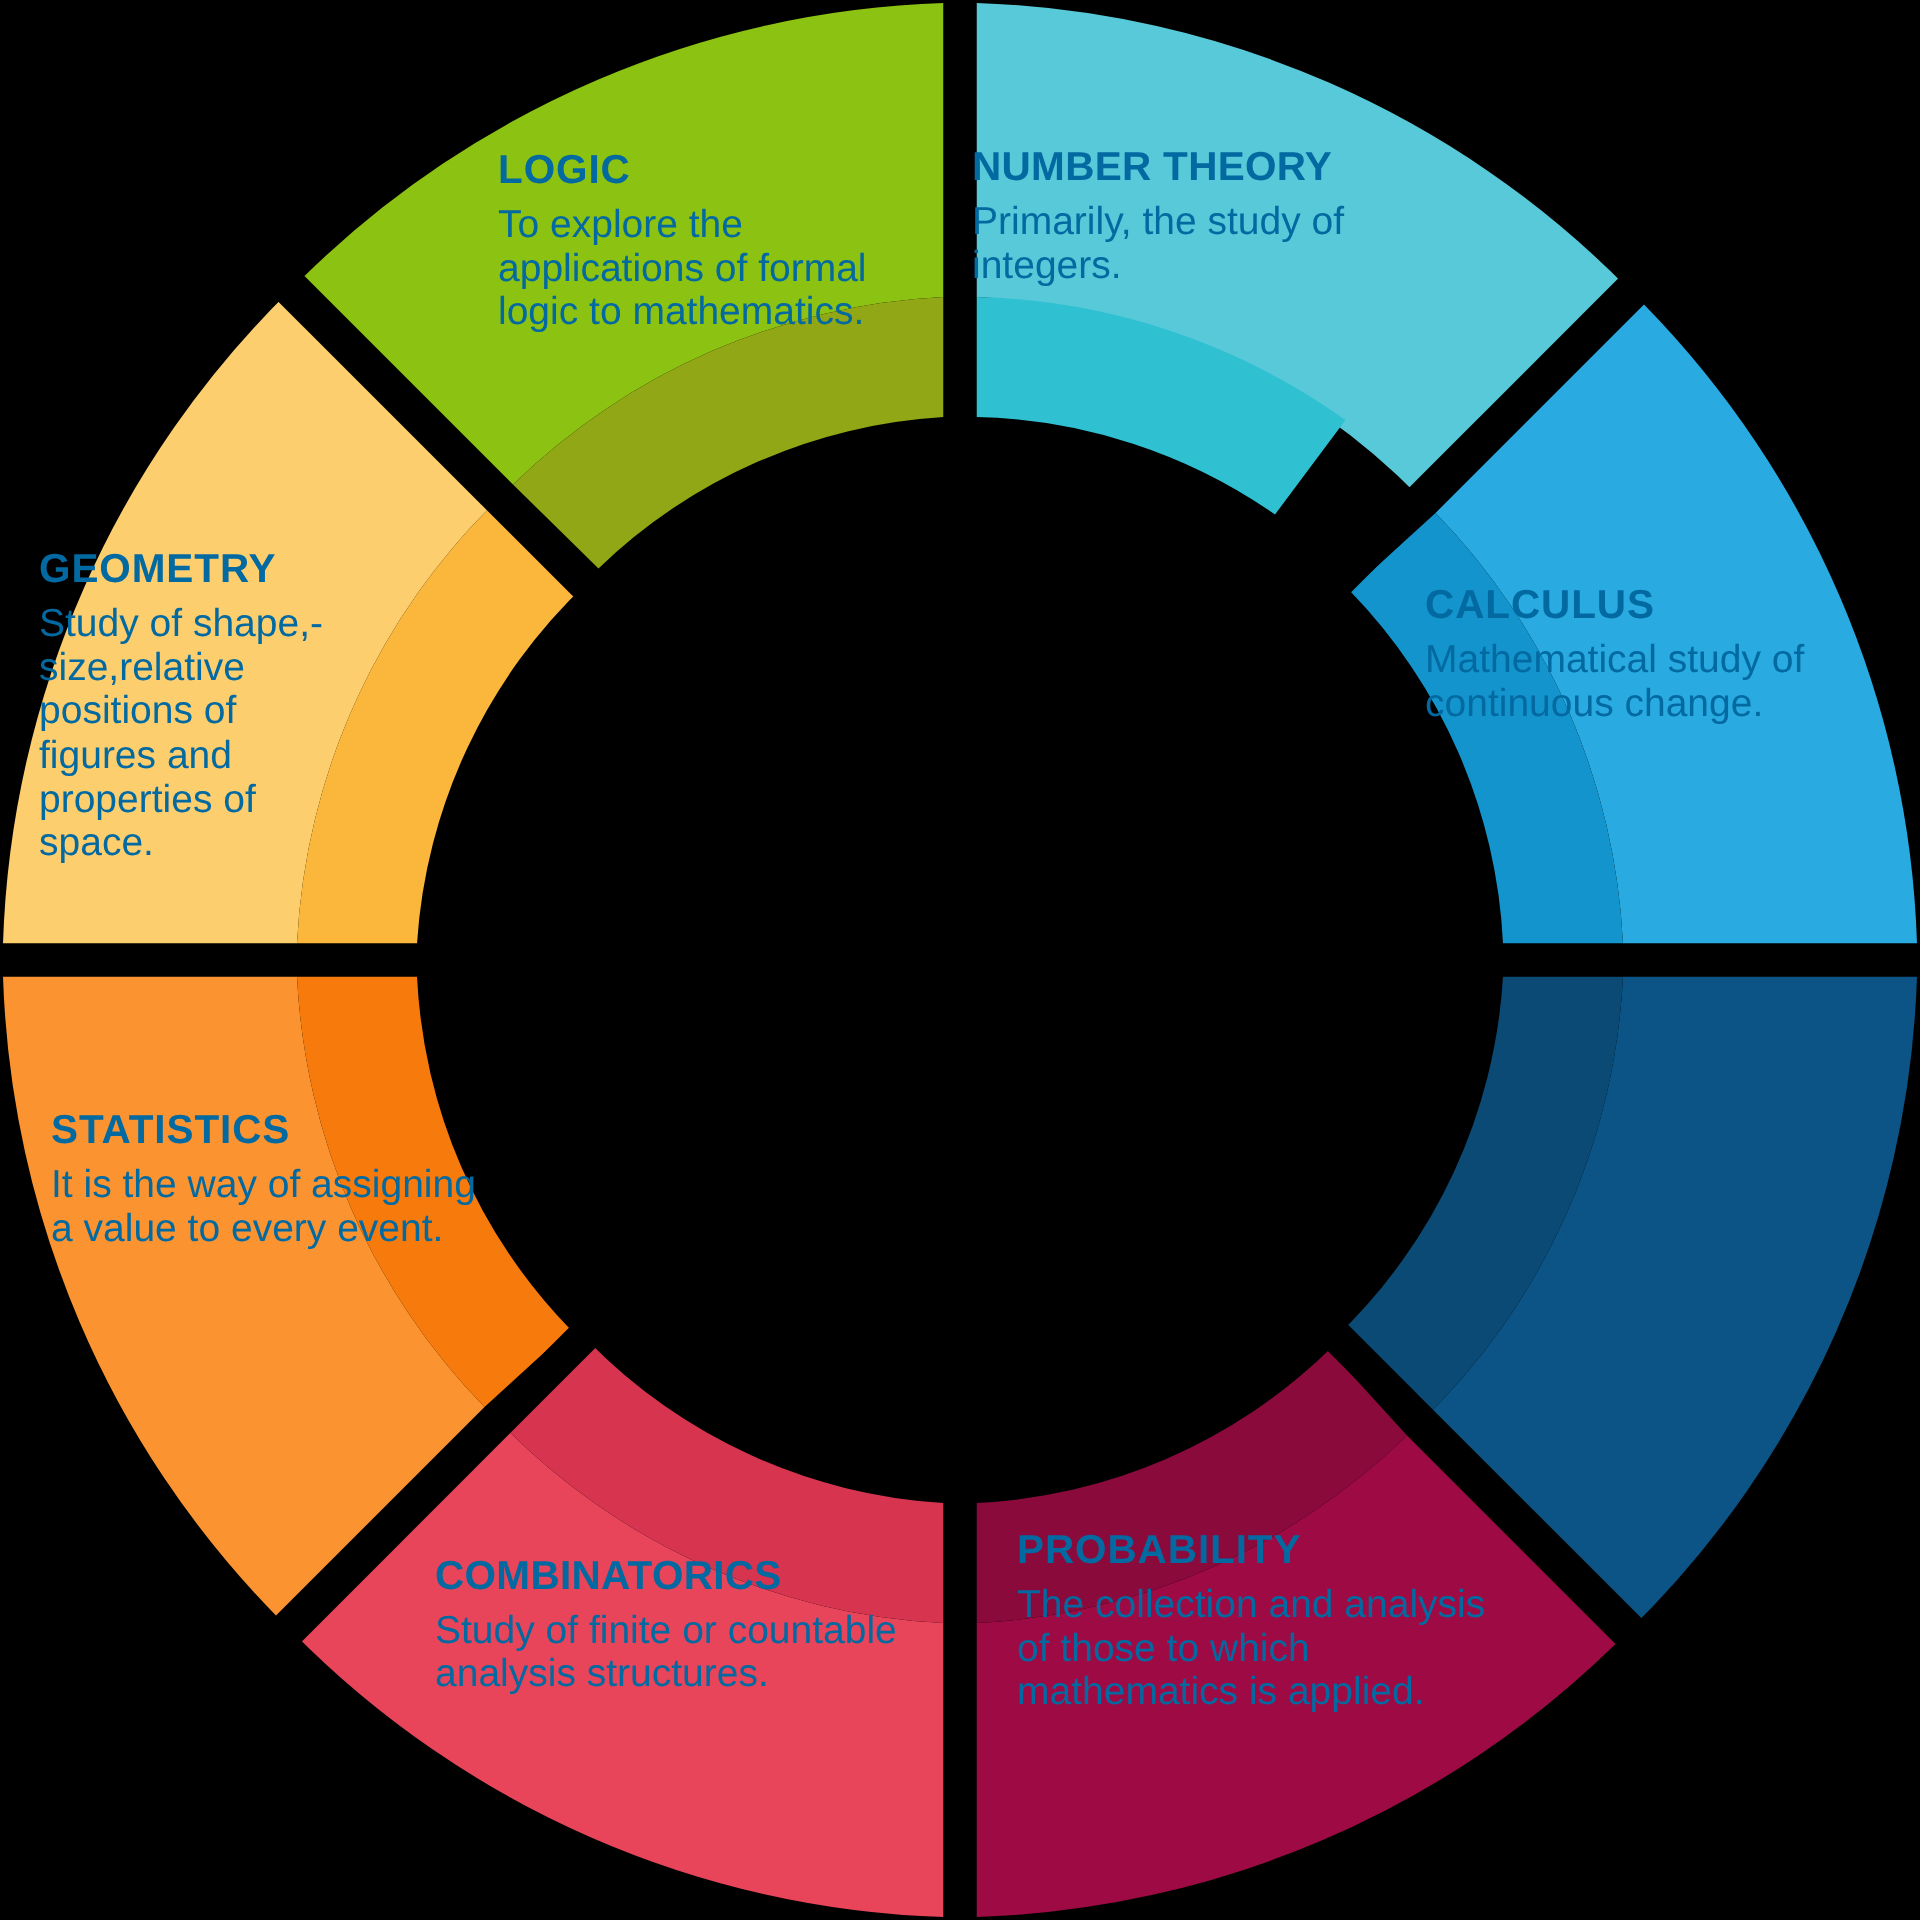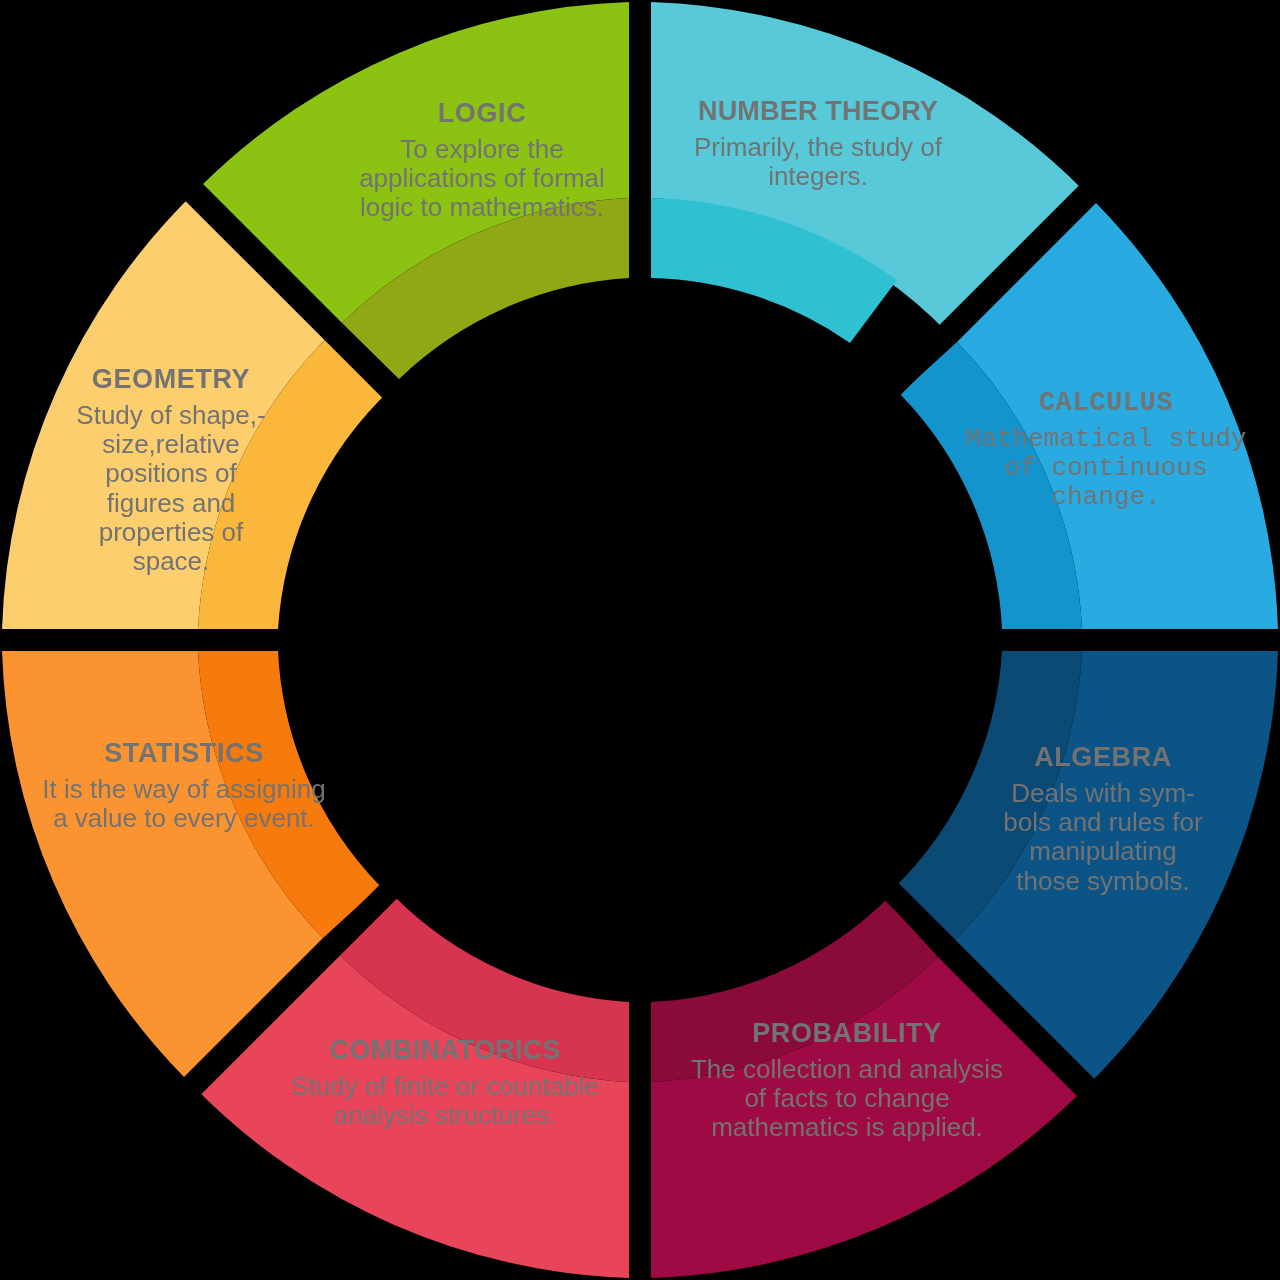--- a/index.html
+++ b/index.html
@@ -32,42 +32,42 @@
   .seg-labels {
     position: absolute;
     left: 0;
     top: 0;
     width: 1280px;
     height: 1280px;
     pointer-events: none;
   }
   .seg-label {
     position: absolute;
-    text-align: center;
-    color: #737373;
+    text-align: left;
+    color: #0369a1;
     line-height: 1.13;
     text-rendering: optimizeLegibility;
   }
   .seg-title {
     font-weight: bold;
     font-size: 27px;
     letter-spacing: 0.6px;
     display: block;
     margin-bottom: 6px;
     white-space: nowrap;
   }
   .seg-desc {
     font-size: 26px;
     font-weight: 400;
     display: block;
   }
 
   
   #label-number-theory { left: 648px; top: 96px;  width: 340px; }
-  #label-calculus      { left: 950px; top: 388px; width: 312px; font-family: Liberation Mono, monospace; }
+  #label-calculus      { left: 950px; top: 388px; width: 312px; }
   #label-algebra       { left: 948px; top: 742px; width: 310px; }
   #label-statistics    { left: 678px; top: 1018px; width: 338px; }
   #label-combinatorics { left: 290px; top: 1035px; width: 310px; }
   #label-probability   { left: 34px;  top: 738px; width: 300px; }
   #label-geometry      { left: 26px;  top: 364px; width: 290px; }
   #label-logic         { left: 332px; top: 98px;  width: 300px; }
 
   #label-geometry .seg-title { font-size: 27px; }
   #label-number-theory .seg-title { letter-spacing: 0.2px; }
   #label-combinatorics .seg-title { letter-spacing: 0.2px; }
@@ -166,28 +166,24 @@
     <div class="seg-label" id="label-number-theory">
       <span class="seg-title">NUMBER THEORY</span>
       <span class="seg-desc">Primarily, the study of integers.</span>
     </div>
 
     <div class="seg-label" id="label-calculus">
       <span class="seg-title">CALCULUS</span>
       <span class="seg-desc">Mathematical study of continuous change.</span>
     </div>
 
-    <div class="seg-label" id="label-algebra">
-      <span class="seg-title">ALGEBRA</span>
-      <span class="seg-desc">Deals with sym-<br>bols and rules for<br>manipulating<br>those symbols.</span>
-    </div>
 
     <div class="seg-label" id="label-statistics">
       <span class="seg-title">PROBABILITY</span>
-      <span class="seg-desc">The collection and analysis of facts to change mathematics is applied.</span>
+      <span class="seg-desc">The collection and analysis of those to which mathematics is applied.</span>
     </div>
 
     <div class="seg-label" id="label-combinatorics">
       <span class="seg-title">COMBINATORICS</span>
       <span class="seg-desc">Study of finite or countable analysis structures.</span>
     </div>
 
     <div class="seg-label" id="label-probability">
       <span class="seg-title">STATISTICS</span>
       <span class="seg-desc">It is the way of assigning a value to every event.</span>

